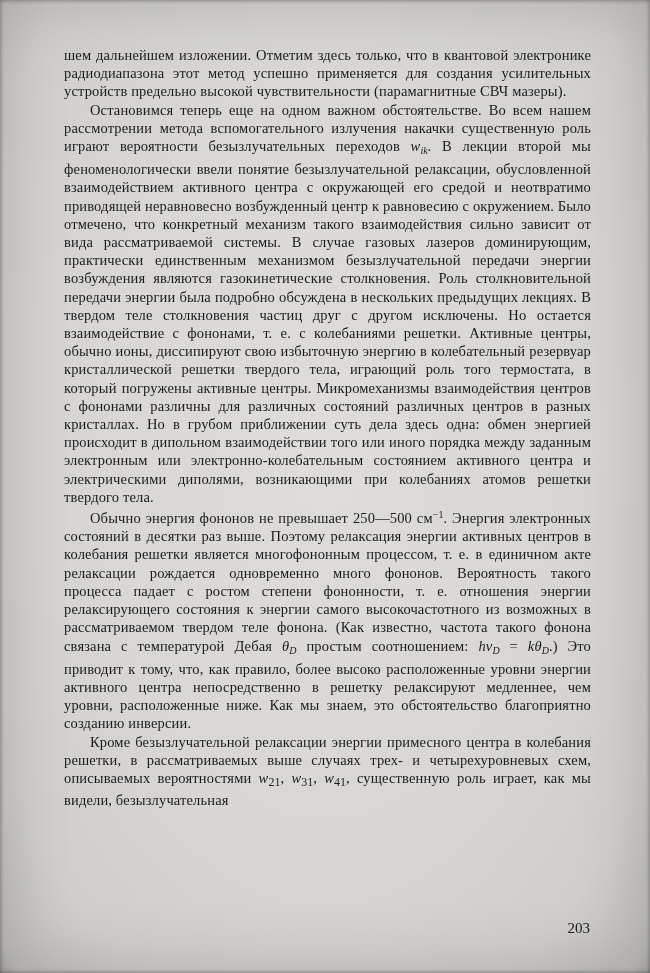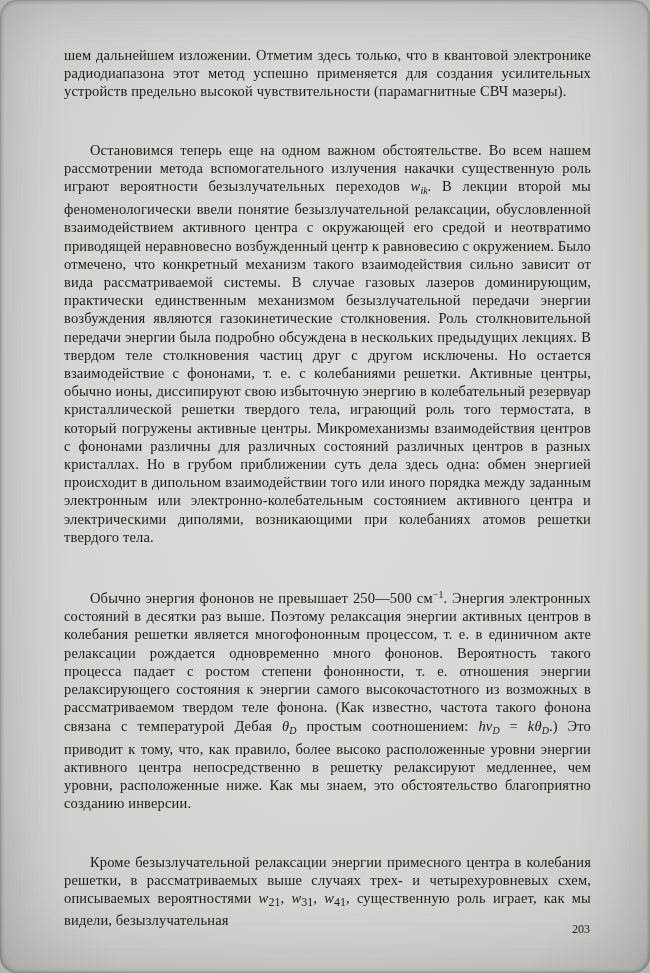--- a/index.html
+++ b/index.html
@@ -15,41 +15,39 @@
   .page {
     position: relative;
     width: 650px;
     height: 973px;
     overflow: hidden;
     color: var(--ink, #1b1a1e);
     background: radial-gradient(ellipse at 50% 45%,
                 #deddd9 0%, #d8d7d3 50%, #cfcecA 82%, #c0bfbb 97%, #aaa9a5 100%);
     box-shadow: inset 0 0 4px rgba(30,30,30,0.55),
                 inset 0 0 55px 12px rgba(95,92,88,0.22);
-    border-radius: 17px;
   }
   .text-block {
     position: absolute;
     left: 64px;
     top: 46px;
     width: 527px;
     text-align: justify;
     font-size: 14.5px;
     line-height: 18.2px;
     letter-spacing: 0.15px;
     hyphens: auto;
     -webkit-hyphens: auto;
   }
   p.para {
     margin: 0;
     padding: 0;
   }
   p.para.indent {
     text-indent: 26px;
-    margin-top: 40px;
   }
   .run-italic {
     font-style: italic;
   }
   .run-sub {
     font-size: 12px;
     vertical-align: -3px;
     letter-spacing: 0;
   }
   .run-sup {
@@ -60,21 +58,21 @@
   .run-subitalic {
     font-size: 10px;
     vertical-align: -3px;
     font-style: italic;
     letter-spacing: 0;
   }
   .page-number {
     position: absolute;
     right: 60px;
     bottom: 36px;
-    font-size: 12px;
+    font-size: 15px;
     color: var(--ink, #1b1a1e);
   }
 </style>
 </head>
 <body>
 
 <div class="page">
   <div class="text-block" id="paragraphs">
       <p class="para">шем дальнейшем изложении. Отметим здесь только, что в квантовой электронике радиодиапазона этот метод успешно применяется для создания усилительных устройств предельно высокой чувствительности (парамагнитные СВЧ мазеры).</p>
       <p class="para indent">Остановимся теперь еще на одном важном обстоятельстве. Во всем нашем рассмотрении метода вспомогательного излучения накачки существенную роль играют вероятности безызлучательных переходов <span class="run-italic">w</span><span class="run-subitalic">ik</span>. В лекции второй мы феноменологически ввели понятие безызлучательной релаксации, обусловленной взаимодействием активного центра с окружающей его средой и неотвратимо приводящей неравновесно возбужденный центр к равновесию с окружением. Было отмечено, что конкретный механизм такого взаимодействия сильно зависит от вида рассматриваемой системы. В случае газовых лазеров доминирующим, практически единственным механизмом безызлучательной передачи энергии возбуждения являются газокинетические столкновения. Роль столкновительной передачи энергии была подробно обсуждена в нескольких предыдущих лекциях. В твердом теле столкновения частиц друг с другом исключены. Но остается взаимодействие с фононами, т. е. с колебаниями решетки. Активные центры, обычно ионы, диссипируют свою избыточную энергию в колебательный резервуар кристаллической решетки твердого тела, играющий роль того термостата, в который погружены активные центры. Микромеханизмы взаимодействия центров с фононами различны для различных состояний различных центров в разных кристаллах. Но в грубом приближении суть дела здесь одна: обмен энергией происходит в дипольном взаимодействии того или иного порядка между заданным электронным или электронно-колебательным состоянием активного центра и электрическими диполями, возникающими при колебаниях атомов решетки твердого тела.</p>

